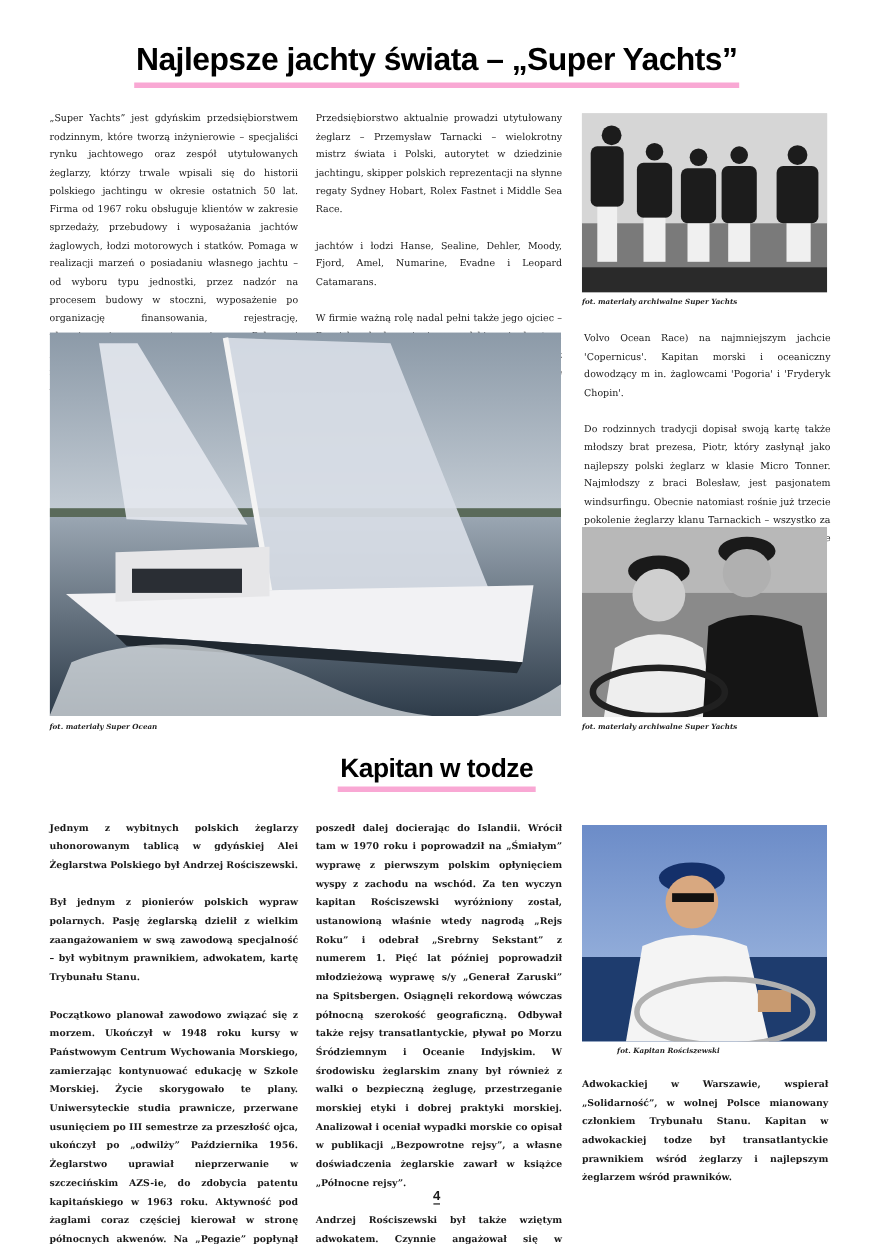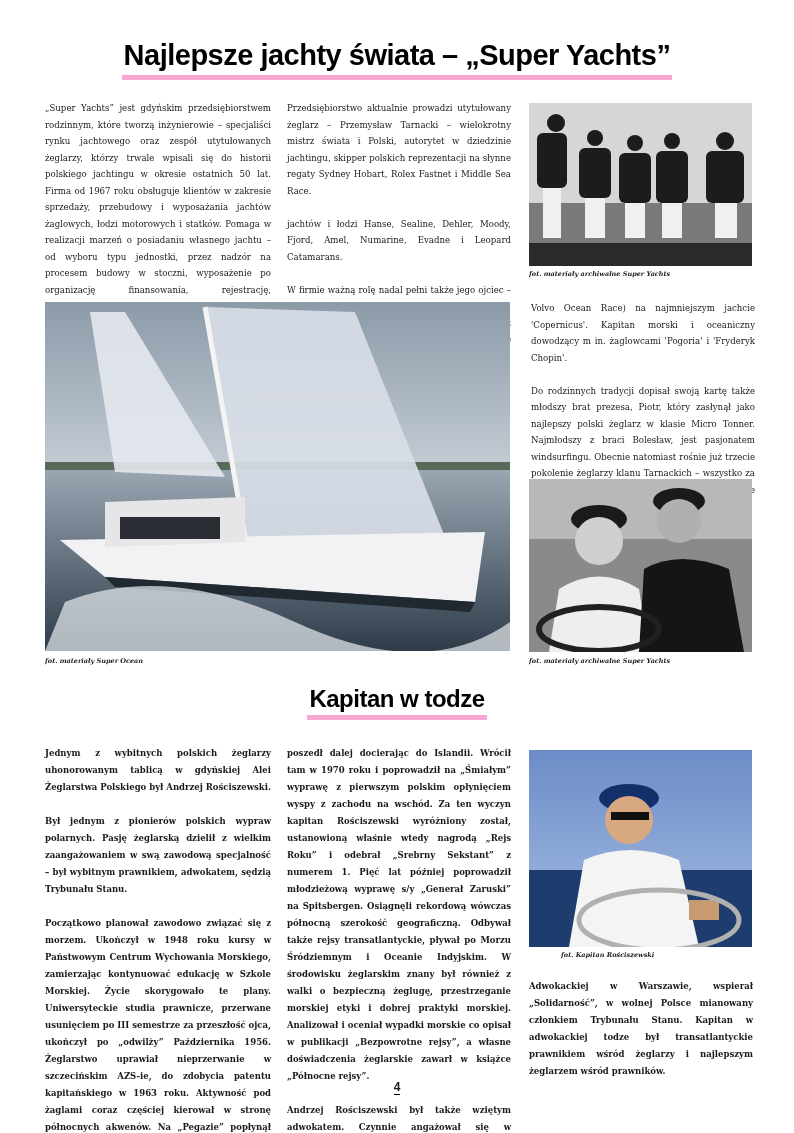--- a/index.html
+++ b/index.html
@@ -106,21 +106,21 @@
   </svg>
 </div>
 <div class="caption" style="left:529px; top:657px;">fot. materiały archiwalne Super Yachts</div>
 
 <div class="title title2" style="top:686px;">
   <span>Kapitan w todze</span>
 </div>
 
 <div class="col bold" style="left:45px; top:745px; width:226px;">
   <p>Jednym z wybitnych polskich żeglarzy uhonorowanym tablicą w gdyńskiej Alei Żeglarstwa Polskiego był Andrzej Rościszewski.</p>
-  <p>Był jednym z pionierów polskich wypraw polarnych. Pasję żeglarską dzielił z wielkim zaangażowaniem w swą zawodową specjalność – był wybitnym prawnikiem, adwokatem, sędzią Trybunału Stanu.</p>
+  <p>Był jednym z pionierów polskich wypraw polarnych. Pasję żeglarską dzielił z wielkim zaangażowaniem w swą zawodową specjalność – był wybitnym prawnikiem, adwokatem, kartę Trybunału Stanu.</p>
   <p>Początkowo planował zawodowo związać się z morzem. Ukończył w 1948 roku kursy w Państwowym Centrum Wychowania Morskiego, zamierzając kontynuować edukację w Szkole Morskiej. Życie skorygowało te plany. Uniwersyteckie studia prawnicze, przerwane usunięciem po III semestrze za przeszłość ojca, ukończył po „odwilży” Października 1956. Żeglarstwo uprawiał nieprzerwanie w szczecińskim AZS-ie, do zdobycia patentu kapitańskiego w 1963 roku. Aktywność pod żaglami coraz częściej kierował w stronę północnych akwenów. Na „Pegazie” popłynął do krańców bałtyckiej Zatoki Botnickiej, na „Opalu”</p>
 </div>
 <div class="col bold" style="left:287px; top:745px; width:224px;">
   <p>poszedł dalej docierając do Islandii. Wrócił tam w 1970 roku i poprowadził na „Śmiałym” wyprawę z pierwszym polskim opłynięciem wyspy z zachodu na wschód. Za ten wyczyn kapitan Rościszewski wyróżniony został, ustanowioną właśnie wtedy nagrodą „Rejs Roku” i odebrał „Srebrny Sekstant” z numerem 1. Pięć lat później poprowadził młodzieżową wyprawę s/y „Generał Zaruski” na Spitsbergen. Osiągnęli rekordową wówczas północną szerokość geograficzną. Odbywał także rejsy transatlantyckie, pływał po Morzu Śródziemnym i Oceanie Indyjskim. W środowisku żeglarskim znany był również z walki o bezpieczną żeglugę, przestrzeganie morskiej etyki i dobrej praktyki morskiej. Analizował i oceniał wypadki morskie co opisał w publikacji „Bezpowrotne rejsy”, a własne doświadczenia żeglarskie zawarł w książce „Północne rejsy”.</p>
   <p>Andrzej Rościszewski był także wziętym adwokatem. Czynnie angażował się w działalność samorządu adwokackiego, wybrany dziekanem Okręgowej Rady</p>
 </div>
 
 <div class="photo" style="left:529px; top:750px; width:223px; height:197px;">
   <svg width="223" height="197" viewBox="0 0 223 197">
     <defs>

